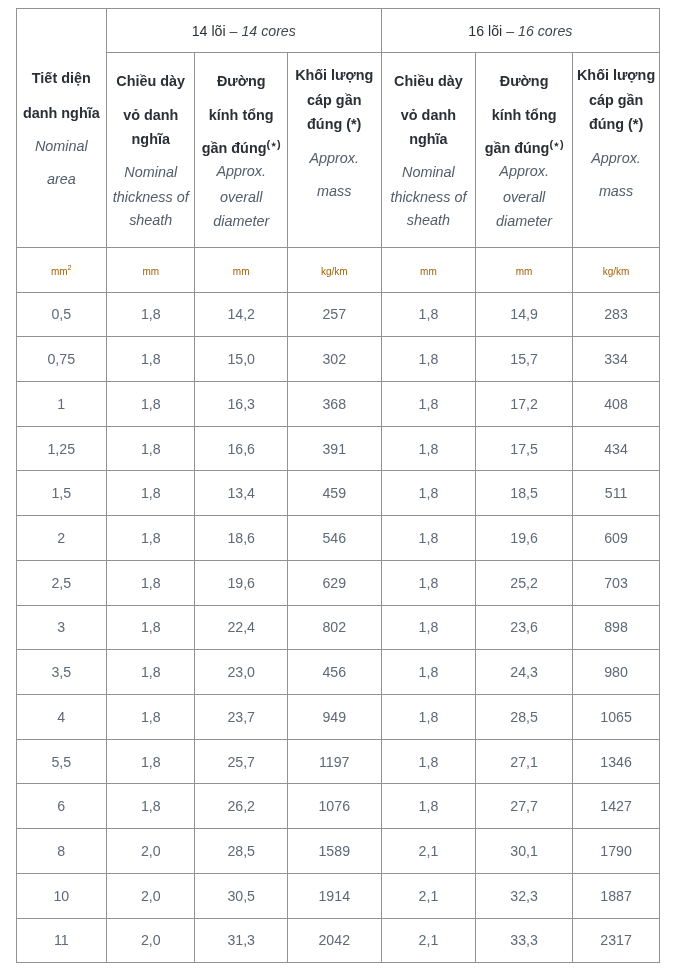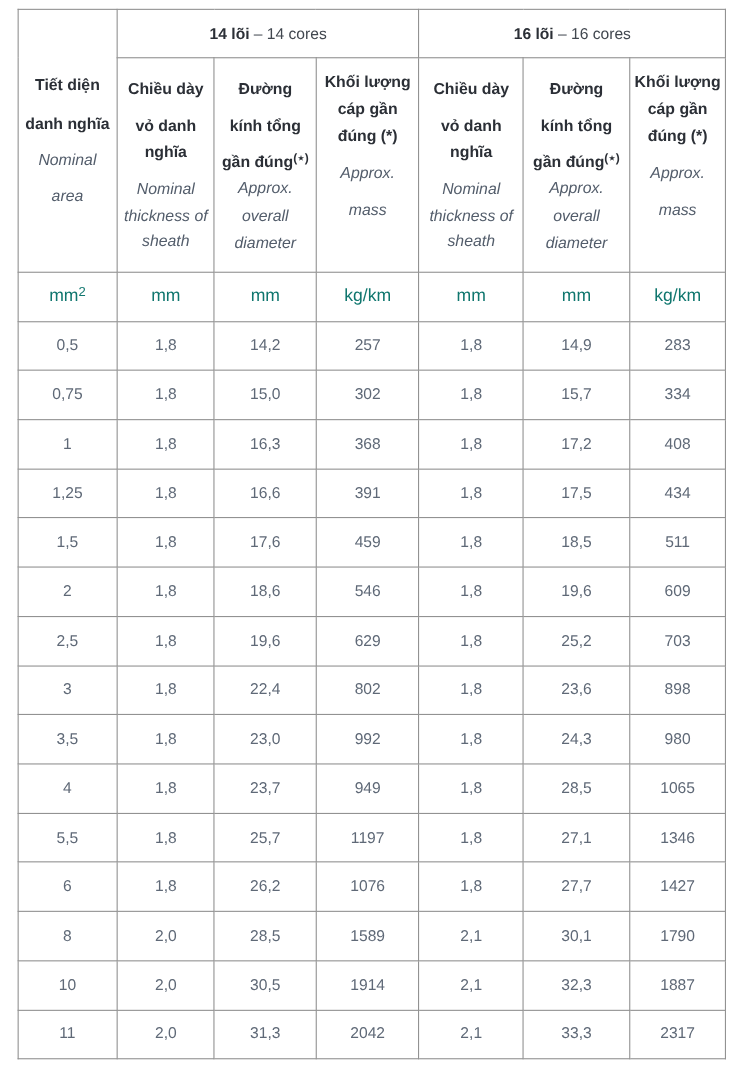--- a/index.html
+++ b/index.html
@@ -44,23 +44,23 @@
 
   
   tr.grouprow td { height: 43px; }
   .grouplbl {
     font-size: 14.2px;
     color: #2b2f36;
     white-space: nowrap;
     position: relative;
     top: 0.6px;
   }
-  .grouplbl .vi { font-weight: bold; }
+  .grouplbl .vi { font-weight: normal; }
   .grouplbl .dash { font-weight: normal; color: #4a5058; }
-  .grouplbl .en { color: #41474f; }
+  .grouplbl .en { font-style: italic; color: #41474f; }
 
   
   tr.headrow td { height: 194px; vertical-align: top; padding: 0; position: relative; }
   tr.grouprow td.tall { vertical-align: top; padding: 0; position: relative; }
   .hwrap { position: absolute; left: 0; top: 0; right: 0; height: 194px; }
   .hwrap.tall { height: 194px; }
   .hline {
     position: absolute;
     left: 0; right: 0;
     height: 0;
@@ -82,21 +82,21 @@
     font-size: 0.76em;
     vertical-align: baseline;
     position: relative;
     top: -5px;
     line-height: 0;
     font-weight: bold;
   }
 
   
   tr.unitrow td { height: 44px; }
-  .unitlbl { font-size: 16px; color: #0f766e; }
+  .unitlbl { font-size: 10px; color: #a16207; }
   .unitlbl sup { font-size: 0.74em; vertical-align: baseline; position: relative; top: -4.2px; line-height: 0; }
 
   
   tr.datarow td { height: 43.73px; }
   .datalbl { font-size: 14.2px; color: #5f6977; }
 </style>
 </head>
 <body>
 
 <div class="sheet">
@@ -224,21 +224,21 @@
           <td><span class="datalbl">1,8</span></td>
           <td><span class="datalbl">16,6</span></td>
           <td><span class="datalbl">391</span></td>
           <td><span class="datalbl">1,8</span></td>
           <td><span class="datalbl">17,5</span></td>
           <td><span class="datalbl">434</span></td>
         </tr>
         <tr class="datarow">
           <td><span class="datalbl">1,5</span></td>
           <td><span class="datalbl">1,8</span></td>
-          <td><span class="datalbl">17,6</span></td>
+          <td><span class="datalbl">13,4</span></td>
           <td><span class="datalbl">459</span></td>
           <td><span class="datalbl">1,8</span></td>
           <td><span class="datalbl">18,5</span></td>
           <td><span class="datalbl">511</span></td>
         </tr>
         <tr class="datarow">
           <td><span class="datalbl">2</span></td>
           <td><span class="datalbl">1,8</span></td>
           <td><span class="datalbl">18,6</span></td>
           <td><span class="datalbl">546</span></td>
@@ -261,21 +261,21 @@
           <td><span class="datalbl">22,4</span></td>
           <td><span class="datalbl">802</span></td>
           <td><span class="datalbl">1,8</span></td>
           <td><span class="datalbl">23,6</span></td>
           <td><span class="datalbl">898</span></td>
         </tr>
         <tr class="datarow">
           <td><span class="datalbl">3,5</span></td>
           <td><span class="datalbl">1,8</span></td>
           <td><span class="datalbl">23,0</span></td>
-          <td><span class="datalbl">992</span></td>
+          <td><span class="datalbl">456</span></td>
           <td><span class="datalbl">1,8</span></td>
           <td><span class="datalbl">24,3</span></td>
           <td><span class="datalbl">980</span></td>
         </tr>
         <tr class="datarow">
           <td><span class="datalbl">4</span></td>
           <td><span class="datalbl">1,8</span></td>
           <td><span class="datalbl">23,7</span></td>
           <td><span class="datalbl">949</span></td>
           <td><span class="datalbl">1,8</span></td>

